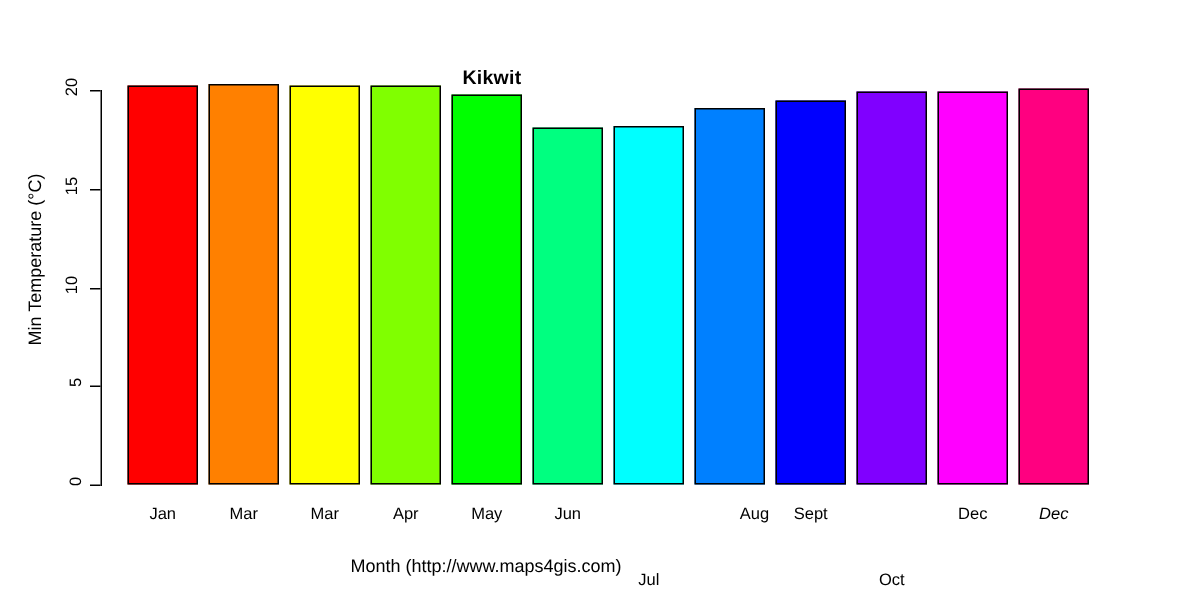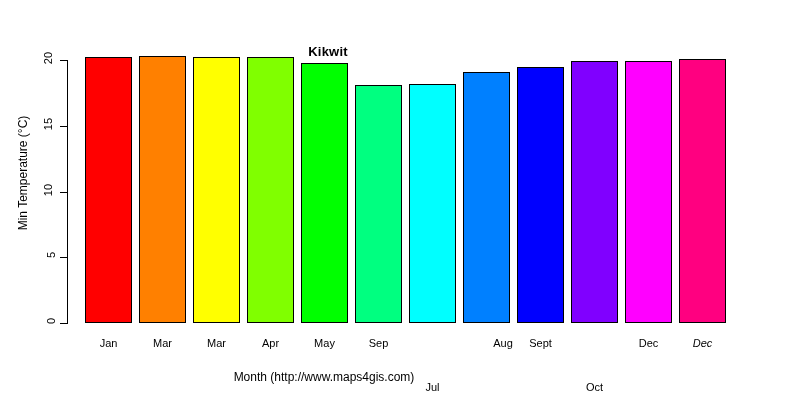--- a/index.html
+++ b/index.html
@@ -144,21 +144,21 @@
       <div class="bar" title="Nov: 19.9" style="left: 625px; top: 61.315px; width: 47px; height: 261.685px; background: rgb(255, 0, 255); border-color: rgb(0, 0, 0);"></div>
       <div class="bar" title="Dec: 20.1" style="left: 679px; top: 58.685px; width: 47px; height: 264.315px; background: rgb(255, 0, 128); border-color: rgb(0, 0, 0);"></div>
     </div>
 
   <div id="x-axis-labels">
       <div class="x-tick-label" style="left: 78.5px; width: 60px;">Jan</div>
       <div class="x-tick-label" style="left: 132.5px; width: 60px;">Mar</div>
       <div class="x-tick-label" style="left: 186.5px; width: 60px;">Mar</div>
       <div class="x-tick-label" style="left: 240.5px; width: 60px;">Apr</div>
       <div class="x-tick-label" style="left: 294.5px; width: 60px;">May</div>
-      <div class="x-tick-label" style="left: 348.5px; width: 60px;">Sep</div>
+      <div class="x-tick-label" style="left: 348.5px; width: 60px;">Jun</div>
       <div class="x-tick-label" style="left: 402.5px; width: 60px; margin-top: 44px;">Jul</div>
       <div class="x-tick-label" style="left: 473px; width: 60px;">Aug</div>
       <div class="x-tick-label" style="left: 510.5px; width: 60px;">Sept</div>
       <div class="x-tick-label" style="left: 564.5px; width: 60px; margin-top: 44px;">Oct</div>
       <div class="x-tick-label" style="left: 618.5px; width: 60px;">Dec</div>
       <div class="x-tick-label" style="left: 672.5px; width: 60px; font-style: italic;">Dec</div>
     </div>
 
   <div id="x-axis-title">Month (http://www.maps4gis.com)</div>
 

